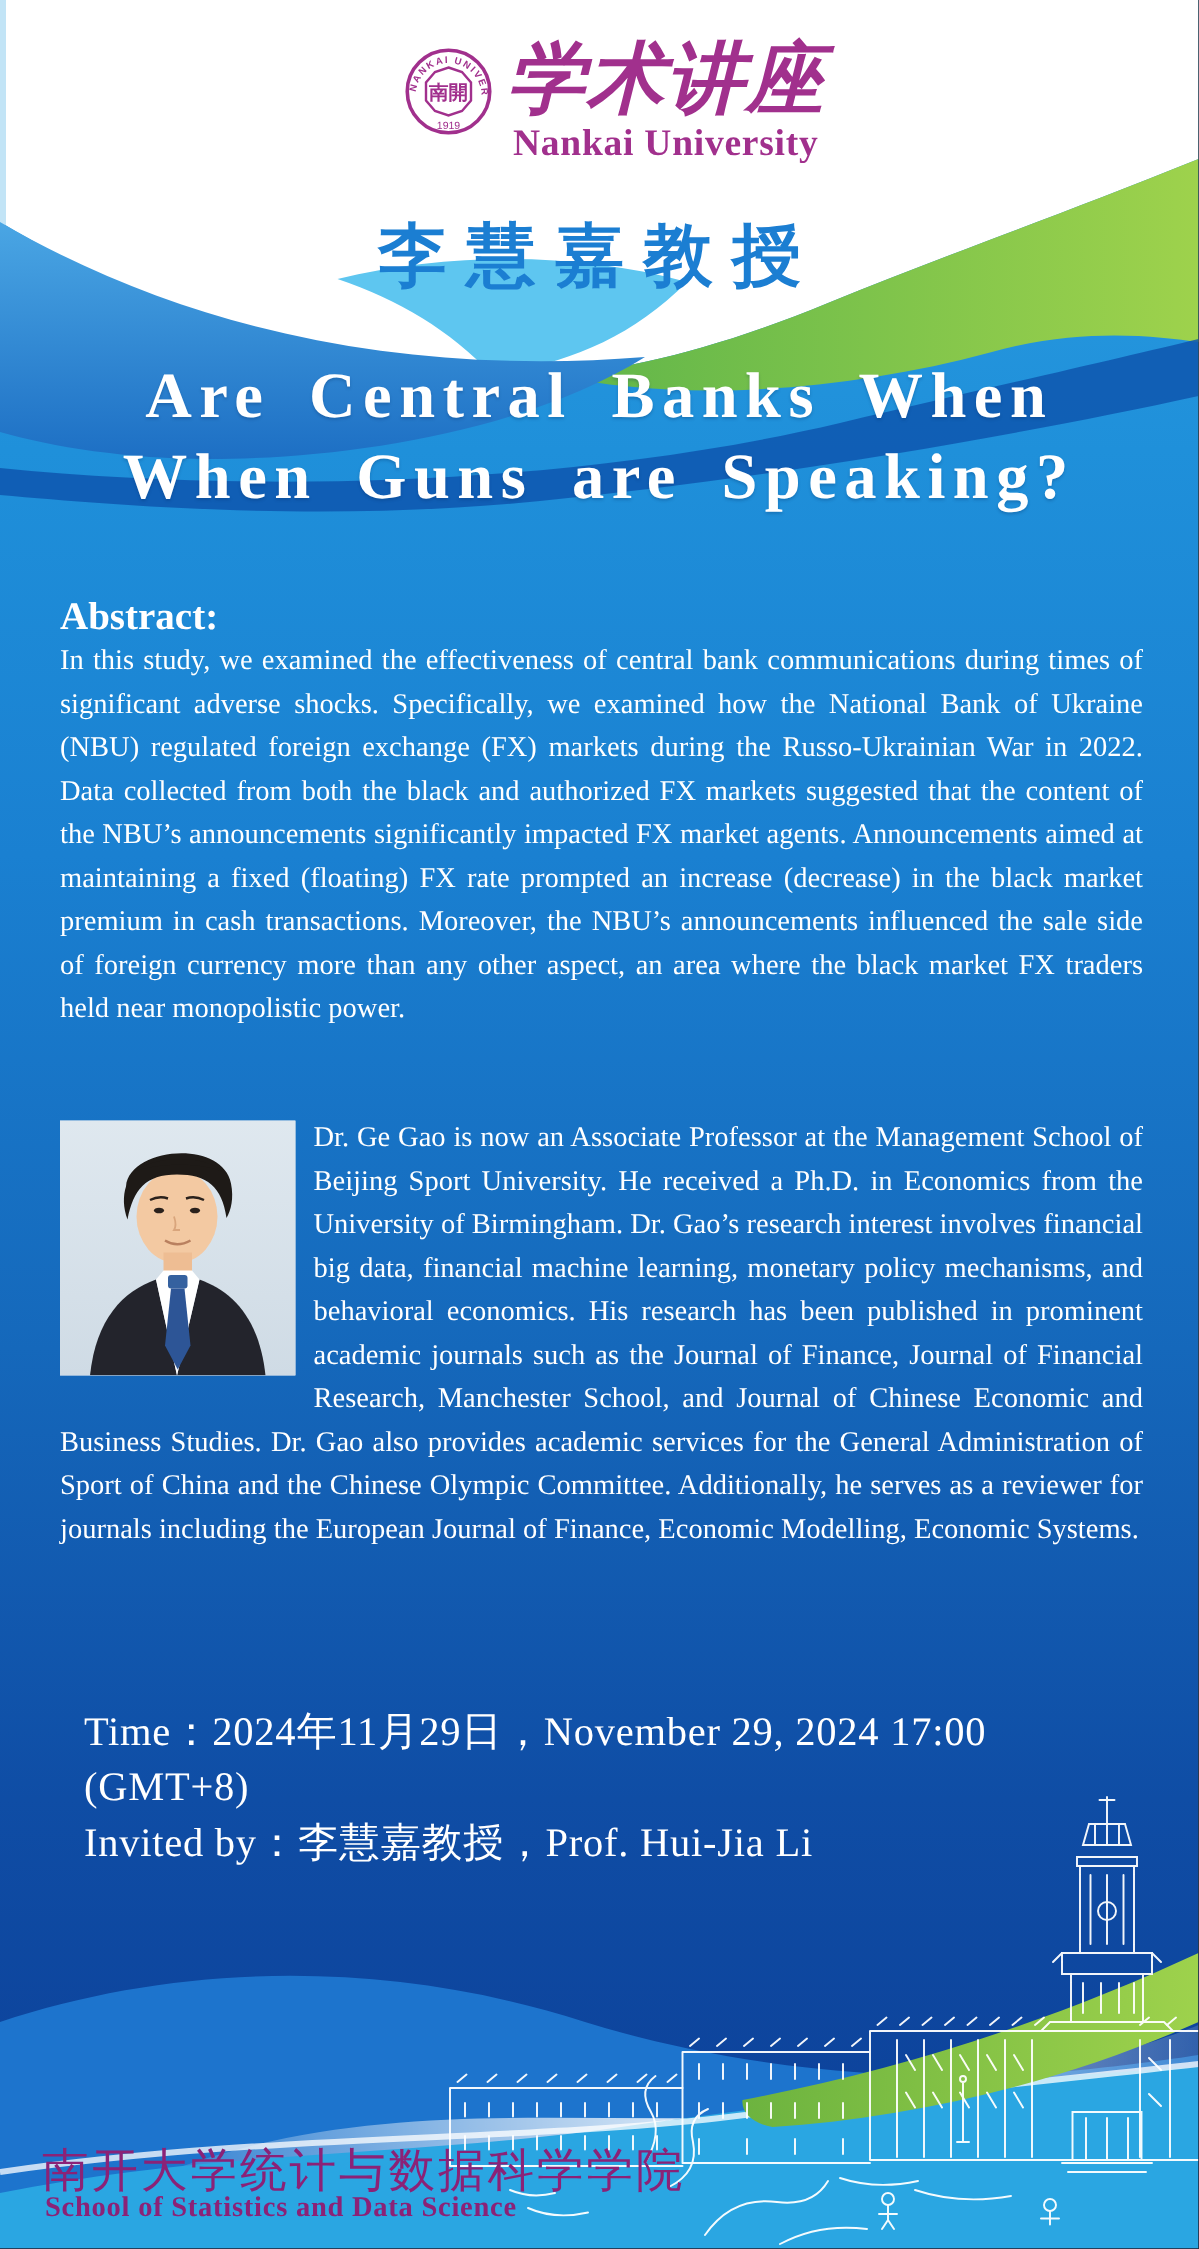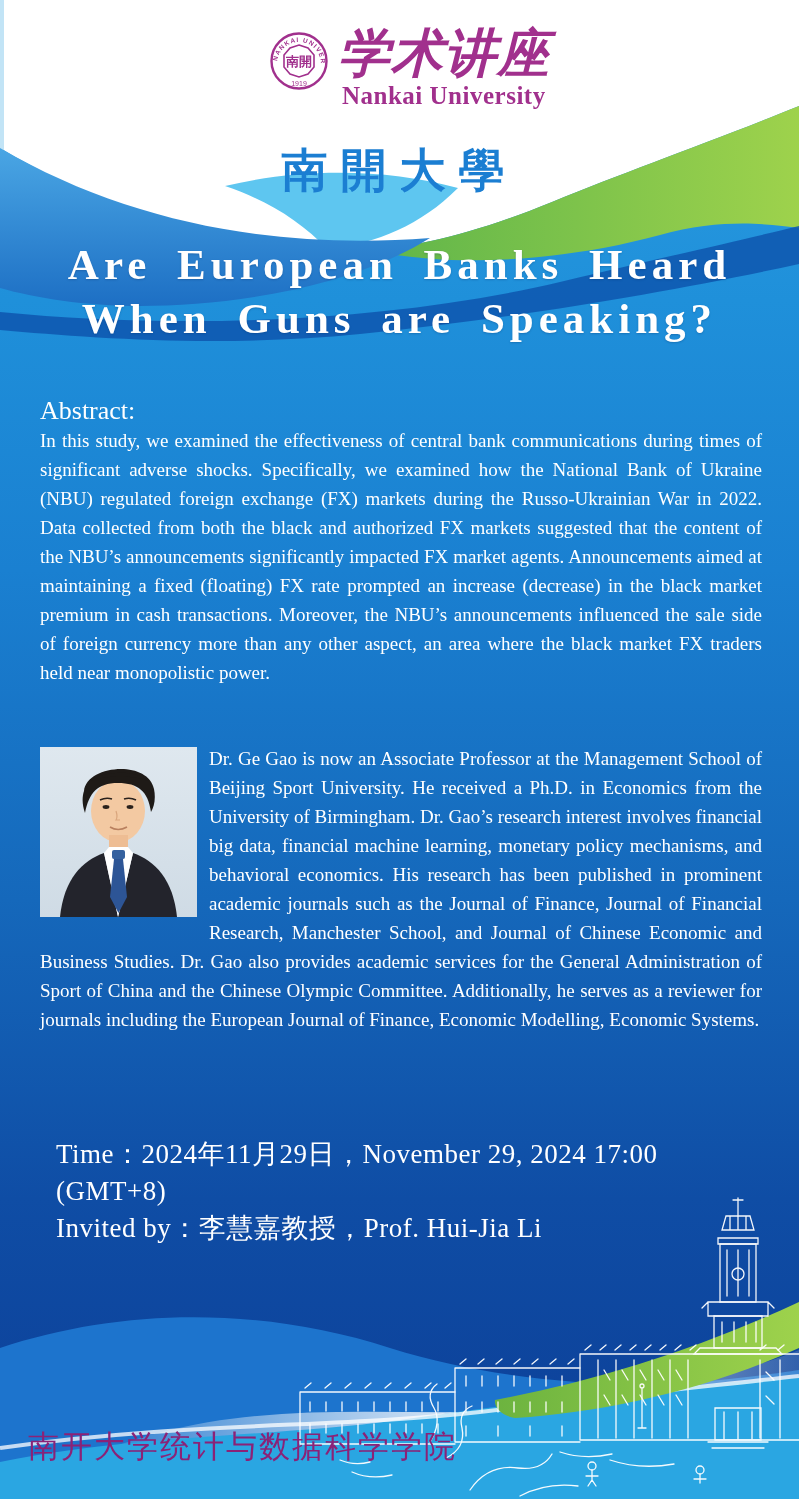--- a/index.html
+++ b/index.html
@@ -14,21 +14,21 @@
   .logo-row{left:268px;top:28px;width:320px;height:84px;display:flex;align-items:flex-start;}
   .calli{font-size:52px;font-weight:bold;color:#a1308d;line-height:52px;letter-spacing:1px;
          font-style:italic;white-space:nowrap;margin-left:8px;}
   .uni-en{font-size:25px;font-weight:bold;color:#a1308d;margin-left:12px;margin-top:2px;letter-spacing:0.5px;white-space:nowrap;}
   .lecture-type{left:0;top:140px;width:799px;text-align:center;font-size:46px;font-weight:900;
                 color:#1b7ed2;letter-spacing:13px;font-family:"Liberation Sans","DejaVu Sans",sans-serif;}
   
   .main-title{left:0;top:238px;width:799px;text-align:center;color:#fff;font-weight:bold;
               font-size:43px;line-height:54px;letter-spacing:5px;word-spacing:10px;text-shadow:0 1px 2px rgba(0,40,90,.25);}
   
-  .sec-head{font-size:26px;font-weight:normal;color:#fff;}
+  .sec-head{font-size:26px;font-weight:bold;color:#fff;}
   .body-text{font-size:19px;color:#fff;line-height:29px;text-align:justify;}
   .abstract-block{left:40px;top:396px;width:722px;}
   .speaker-block{left:40px;top:744px;width:722px;}
   .photo{float:left;width:157px;height:170px;margin:3px 12px 2px 0;background:#e7edf2;
          border:0;overflow:hidden;}
   .event-block{left:56px;top:1136px;width:745px;color:#fff;font-size:27px;line-height:37px;letter-spacing:0.5px;}
   
   .school-cn{left:28px;top:1426px;font-size:31px;font-weight:normal;color:#8b2277;letter-spacing:2px;}
   .school-en{left:30px;top:1461px;font-size:19px;font-weight:bold;color:#8b2277;letter-spacing:0.5px;}
   .z1{z-index:1}.z2{z-index:2}.z3{z-index:3}
@@ -132,24 +132,24 @@
       <polygon points="31,17 40,20 46,27 46,39 40,46 31,49 22,46 16,39 16,27 22,20" fill="none" stroke="#a1308d" stroke-width="1.6"></polygon>
       <text x="31" y="38" font-size="13" font-weight="bold" fill="#a1308d" text-anchor="middle">南開</text>
       <text x="31" y="58" font-size="7" fill="#a1308d" text-anchor="middle" font-family="Liberation Sans, sans-serif">1919</text>
     </svg>
     <div>
       <div class="calli">学术讲座</div>
       <div class="uni-en">Nankai University</div>
     </div>
   </div>
 
-  <div class="abs z2 lecture-type">南開大學</div>
+  <div class="abs z2 lecture-type">李慧嘉教授</div>
 
   <div class="abs z2 main-title">
-    <div>Are European Banks Heard</div>
+    <div>Are Central Banks When</div>
     <div>When Guns are Speaking?</div>
   </div>
 
   <div class="abs z2 abstract-block">
     <div class="sec-head">Abstract:</div>
     <div class="body-text">In this study, we examined the effectiveness of central bank communications during times of significant adverse shocks. Specifically, we examined how the National Bank of Ukraine (NBU) regulated foreign exchange (FX) markets during the Russo-Ukrainian War in 2022. Data collected from both the black and authorized FX markets suggested that the content of the NBU’s announcements significantly impacted FX market agents. Announcements aimed at maintaining a fixed (floating) FX rate prompted an increase (decrease) in the black market premium in cash transactions. Moreover, the NBU’s announcements influenced the sale side of foreign currency more than any other aspect, an area where the black market FX traders held near monopolistic power.</div>
   </div>
 
   <div class="abs z2 speaker-block">
     <div class="body-text">
@@ -183,14 +183,15 @@
     </div>
   </div>
 
   <div class="abs z2 event-block">
     <div>Time：2024年11月29日，November 29, 2024 17:00</div>
     <div>(GMT+8)</div>
     <div>Invited by：李慧嘉教授，Prof. Hui-Jia Li</div>
   </div>
 
   <div class="abs z3 school-cn">南开大学统计与数据科学学院</div>
+  <div class="abs z3 school-en">School of Statistics and Data Science</div>
 
 </div>
 
 </body></html>

